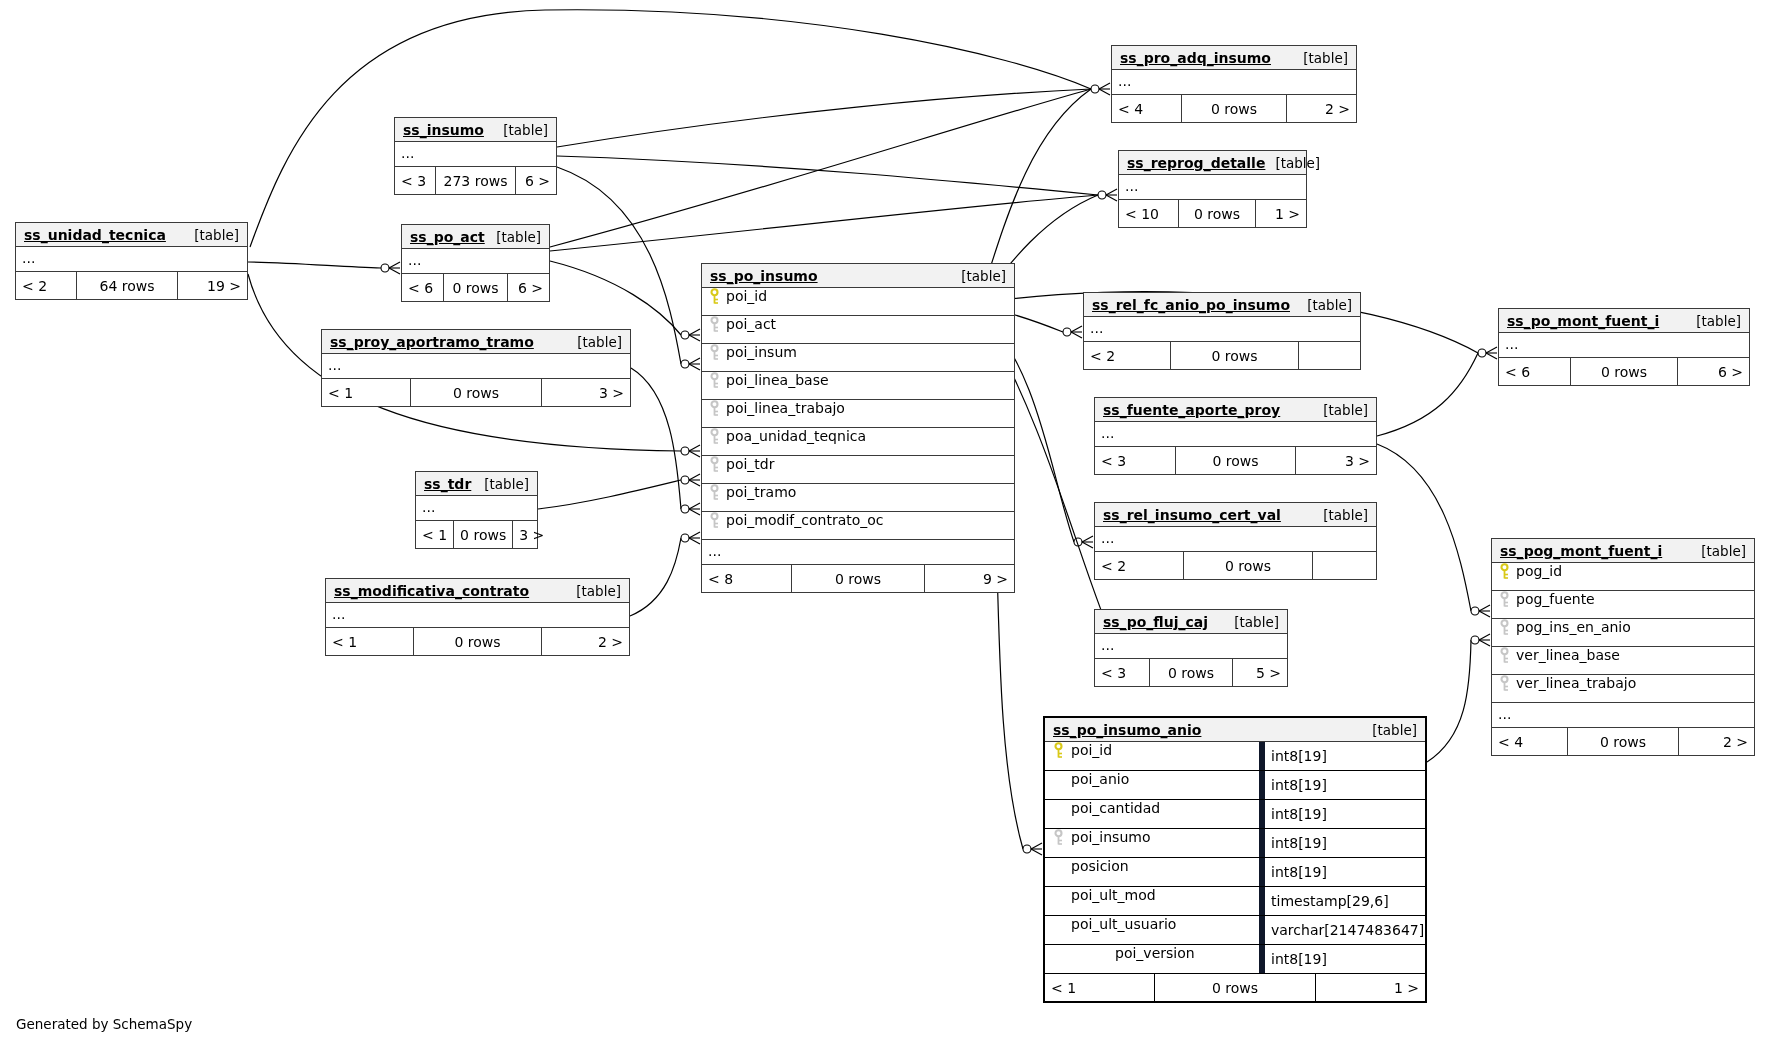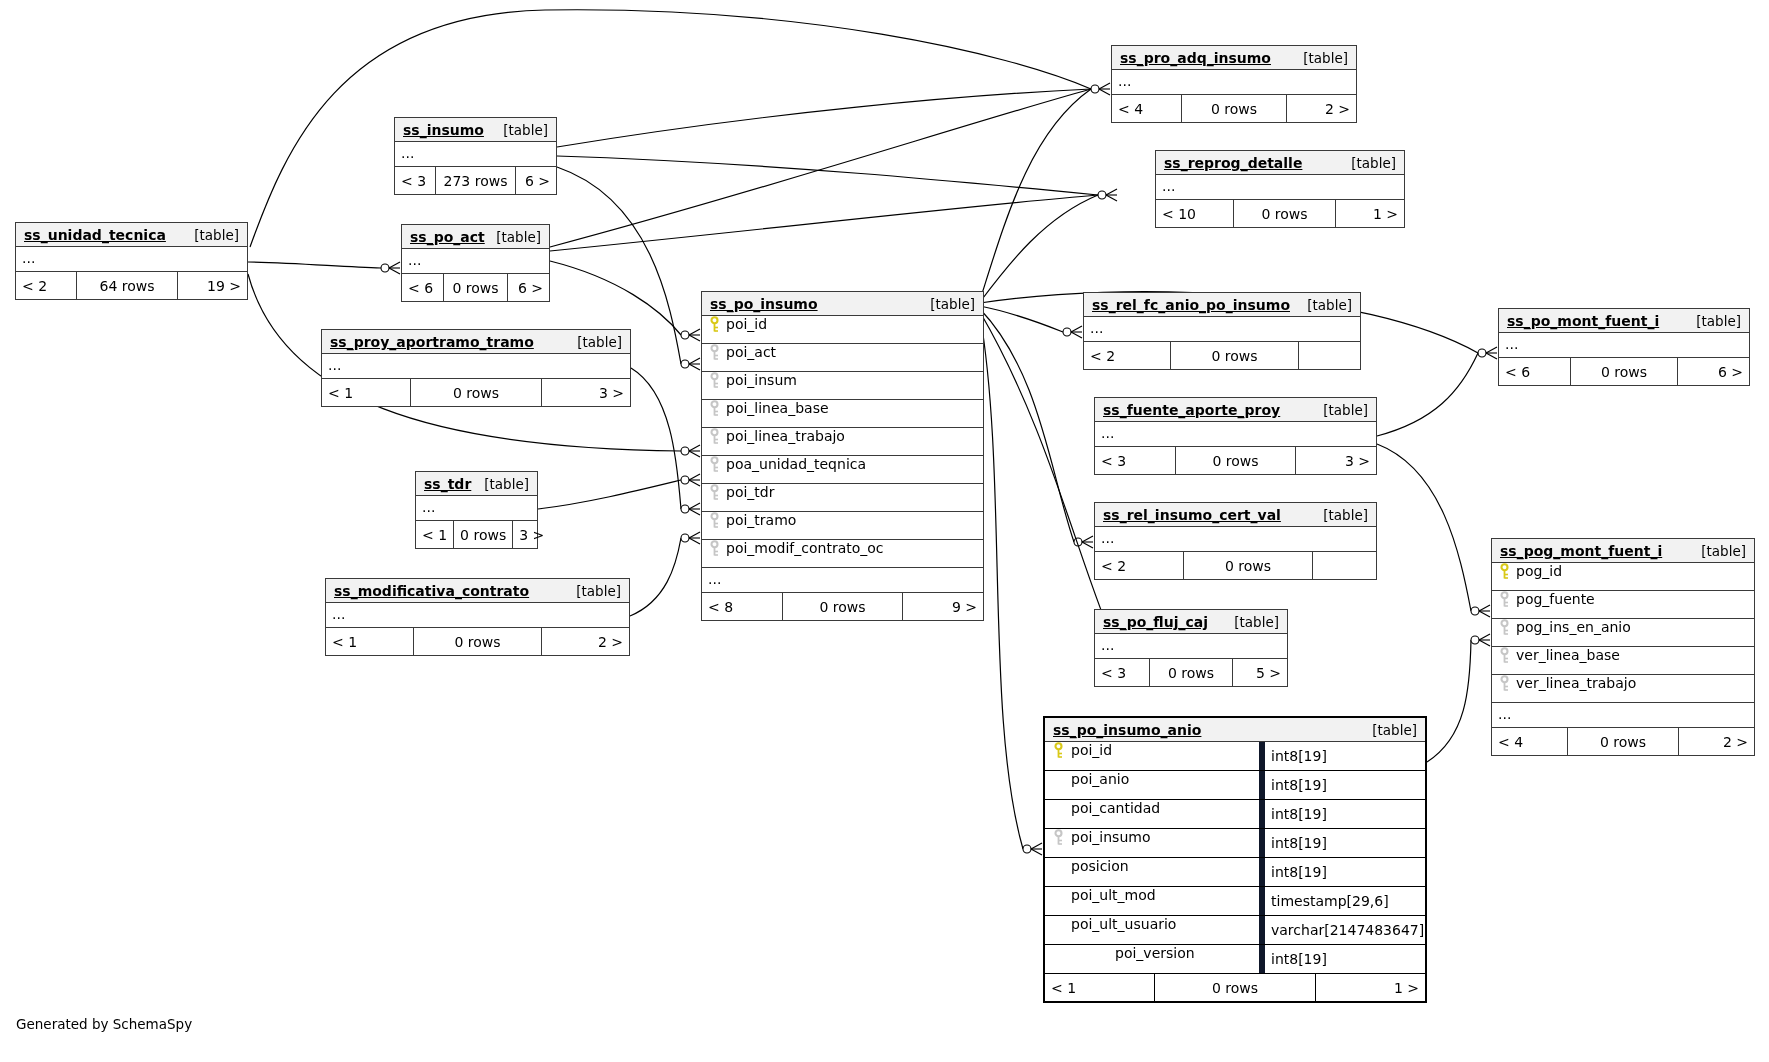--- a/index.html
+++ b/index.html
@@ -172,21 +172,21 @@
           <span class="title">ss_insumo</span>
           <span class="tag">[table]</span>
         </div>
         <div class="dots">...</div>
         <div class="stats">
           <span class="s left">&lt; 3</span>
           <span class="s mid">273 rows</span>
           <span class="s right">6 &gt;</span>
         </div>
       </div>
-      <div class="tbl" style="left: 1118px; top: 150px; width: 250px; margin-left: 37px;">
+      <div class="tbl" style="left: 1118px; top: 150px; width: 189px;">
         <div class="hdr">
           <span class="title">ss_reprog_detalle</span>
           <span class="tag">[table]</span>
         </div>
         <div class="dots">...</div>
         <div class="stats">
           <span class="s left">&lt; 10</span>
           <span class="s mid">0 rows</span>
           <span class="s right">1 &gt;</span>
         </div>
@@ -208,21 +208,21 @@
           <span class="title">ss_po_act</span>
           <span class="tag">[table]</span>
         </div>
         <div class="dots">...</div>
         <div class="stats">
           <span class="s left">&lt; 6</span>
           <span class="s mid">0 rows</span>
           <span class="s right">6 &gt;</span>
         </div>
       </div>
-      <div class="tbl" style="left: 701px; top: 263px; width: 283px; margin-top: 28px;">
+      <div class="tbl" style="left: 701px; top: 263px; width: 314px;">
         <div class="hdr">
           <span class="title">ss_po_insumo</span>
           <span class="tag">[table]</span>
         </div>
         <div class="row">
           <span class="namecell">
             <span class="keyslot">
               <svg width="11" height="17" viewBox="0 0 11 17">
                 <circle cx="5.5" cy="4.2" r="3" fill="none" stroke="#d9c918" stroke-width="2.1"></circle>
                 <line x1="5.5" y1="7.2" x2="5.5" y2="15.5" stroke="#d9c918" stroke-width="1.8"></line>

